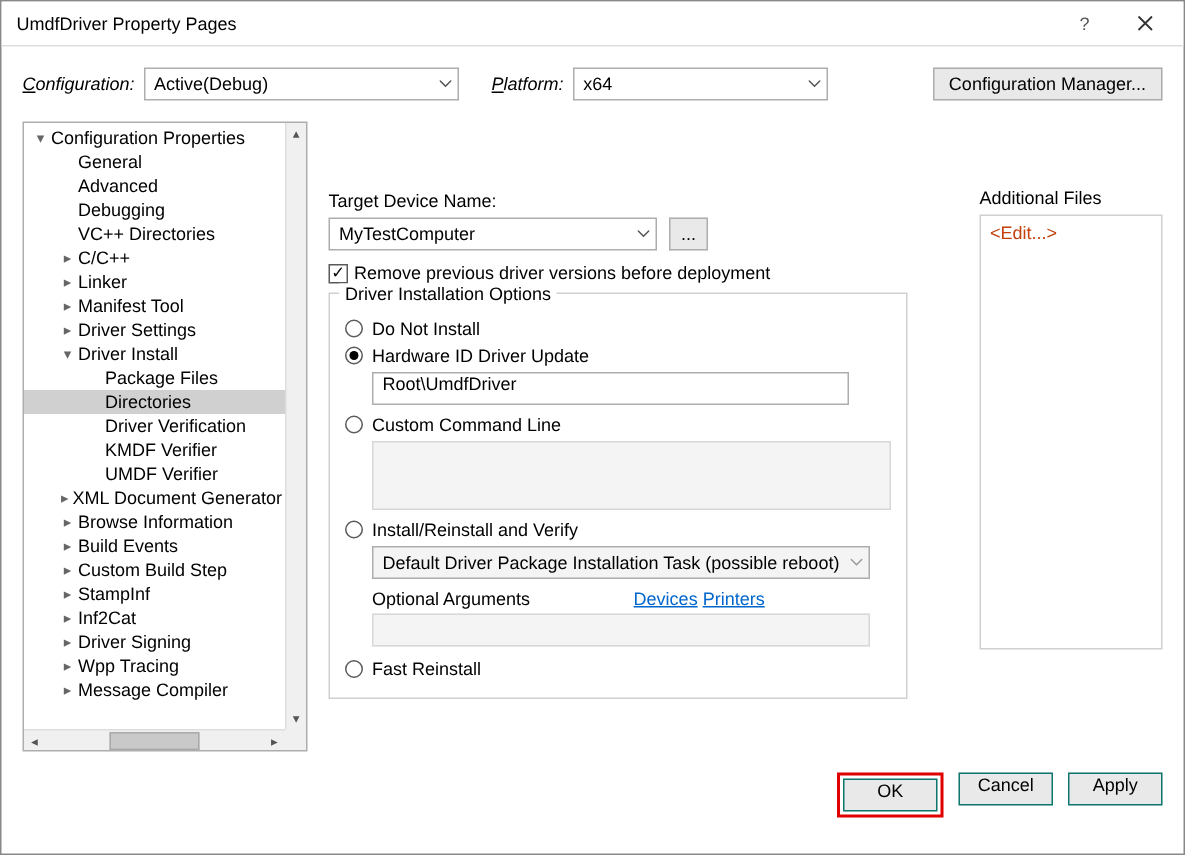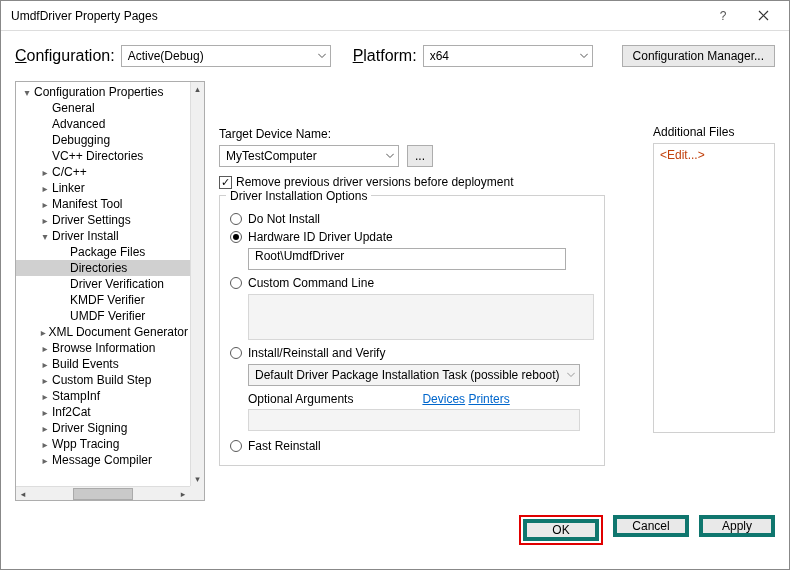--- a/index.html
+++ b/index.html
@@ -25,21 +25,21 @@
   .titlebar .title { flex: 1; font-size: 12px; }
   .titlebar .btn {
     width: 40px; height: 28px; display: flex; align-items: center; justify-content: center; color: #555;
   }
   .config-row {
     display: flex;
     align-items: center;
     gap: 6px;
     padding: 14px 14px 14px 14px;
   }
-  .config-row label { font-size: 16px; }
+  .config-row label { font-size: 12px; font-style: italic; }
   .config-row .underline { text-decoration: underline; text-decoration-color: #000; }
   .dropdown {
     border: 1px solid #adadad;
     height: 22px;
     background: #fff;
     display: flex;
     align-items: center;
     padding: 0 6px;
     position: relative;
   }
@@ -92,21 +92,21 @@
   .main {
     flex: 1;
     position: relative;
     margin-top: 44px;
   }
   .main-inner { display:flex; gap:14px; height:100%; }
   .left-col { flex:1; }
   .right-col { width: 156px; padding-left: 34px; }
   .field-label { margin: 2px 0 4px 0; }
   .combo-row { display:flex; gap:8px; align-items:center; margin-bottom:8px; }
-  .combo { width: 180px; }
+  .combo { width: 219px; }
   .browse-btn { width: 26px; height: 22px; border:1px solid #adadad; background:#e9e9e9; display:flex; align-items:center; justify-content:center; }
   .checkbox-row { display:flex; align-items:center; gap:4px; margin-bottom: 6px; }
   .checkbox {
     width: 13px; height: 13px; border:1px solid #5a5a5a; display:flex; align-items:center; justify-content:center; font-size:11px; line-height:1;
   }
   .groupbox {
     border: 1px solid #d0d0d0; padding: 6px 10px 8px 10px; position:relative; margin-bottom: 0;
   }
   .groupbox .legend {
     position: relative; top: -13px; background:#fff; padding: 0 4px; display:inline-block; margin-left:-4px;
@@ -128,21 +128,21 @@
   .opt-row { display:flex; align-items:center; gap:69px; margin:6px 0 3px 18px; }
   .link { color:#0066cc; text-decoration: underline; cursor:pointer; }
   .opt-input { margin:0 0 8px 18px; width: 332px; background:#f4f4f4; border-color:#d7d7d7; }
   .addbox {
     border:1px solid #d0d0d0; background:#fff; height: 290px; margin-top:4px; padding: 4px 6px; color:#c2410c;
   }
   .footer {
     display:flex; justify-content:flex-end; gap:10px; padding: 14px;
   }
   .footer .btn {
-    width: 76px; height: 22px; border:4px solid #0f766e; background:#e9e9e9; display:flex; align-items:flex-start; justify-content:center;
+    width: 63px; height: 22px; border:1px solid #0f766e; background:#e9e9e9; display:flex; align-items:flex-start; justify-content:center;
   }
   .footer .ok-wrap {
     border: 2px solid #e00000; padding: 2px;
   }
   svg { display:block; }
 </style>
 </head>
 <body>
 
 <div class="titlebar">

